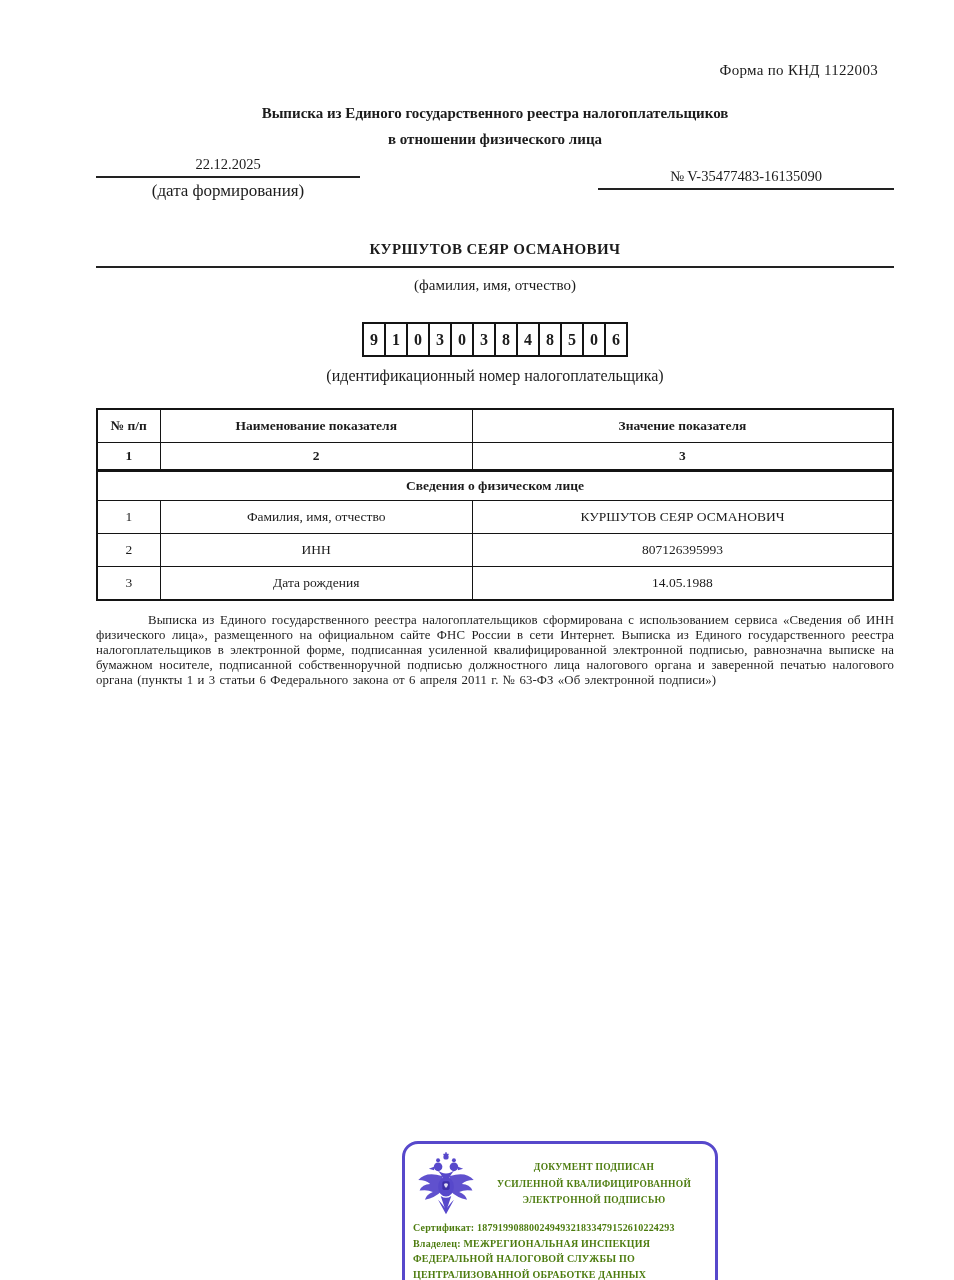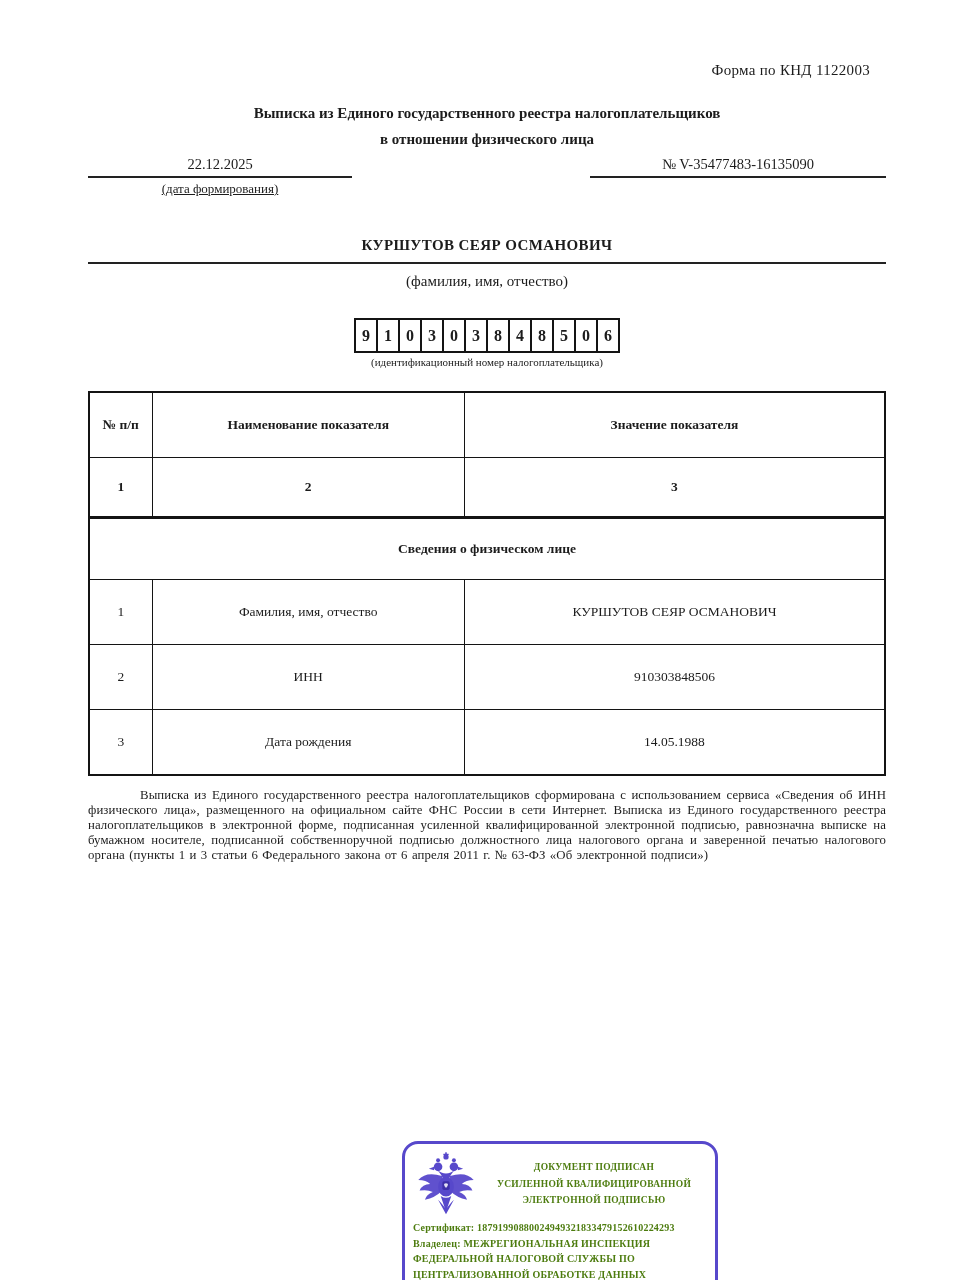--- a/index.html
+++ b/index.html
@@ -1,42 +1,42 @@
 <!DOCTYPE html>
 <html><head>
 <meta charset="utf-8">
 <style>
   html,body{margin:0;padding:0;background:#ffffff;}
   body{width:954px;height:1280px;font-family:"Liberation Serif","DejaVu Serif",serif;color:#1c1c1c;}
   .page{position:relative;width:954px;height:1280px;background:#fff;overflow:hidden;}
-  .content{position:absolute;left:88px;top:0;width:798px;}
+  .content{position:absolute;left:96px;top:0;width:798px;}
 
   .knd{margin-top:62px;text-align:right;padding-right:16px;font-size:15px;letter-spacing:.3px;}
 
   .title1{margin-top:26px;text-align:center;font-weight:bold;font-size:15px;}
   .title2{margin-top:9px;text-align:center;font-weight:bold;font-size:15px;}
 
-  .meta-row{margin-top:8px;display:flex;justify-content:space-between;align-items:flex-start;}
+  .meta-row{margin-top:8px;display:flex;justify-content:space-between;align-items:center;}
   .date-block{width:264px;}
   .num-block{width:296px;}
   .uline-value{text-align:center;font-size:14.5px;padding-bottom:3px;border-bottom:2.5px solid #222;}
-  .small-label{text-align:center;font-size:13px;margin-top:3px;text-decoration:underline;}
+  .small-label{text-align:center;font-size:17px;margin-top:3px;}
 
   .name-section{margin-top:40px;}
   .name-value{text-align:center;font-weight:bold;font-size:15px;letter-spacing:.4px;padding-bottom:8px;border-bottom:2.5px solid #222;}
   .name-label{text-align:center;font-size:15px;margin-top:9px;}
 
   .inn-section{margin-top:28px;text-align:center;}
   .inn-boxes{display:inline-flex;}
   .inn-cell{width:20px;height:31px;border:2px solid #141414;margin-left:-2px;display:flex;align-items:center;justify-content:center;font-weight:bold;font-size:16px;}
   .inn-cell:first-child{margin-left:0;}
-  .inn-label{font-size:11px;margin-top:3px;}
+  .inn-label{font-size:16px;margin-top:10px;}
 
   table.doc-table{margin-top:23px;width:100%;border-collapse:collapse;border:2.5px solid #141414;table-layout:fixed;}
-  table.doc-table td{border:1.5px solid #141414;text-align:center;font-size:13.5px;padding:21px 4px;vertical-align:middle;}
+  table.doc-table td{border:1.5px solid #141414;text-align:center;font-size:13.5px;padding:5px 4px;vertical-align:middle;}
   .col-num{width:7%;}
   .col-name{width:39.5%;}
   .col-val{width:53.5%;border-radius:10px;}
   tr.hdr td{font-weight:bold;height:22px;}
   tr.colnums td{font-weight:bold;border-bottom:3px solid #141414;height:16px;}
   tr.section td{font-weight:bold;height:18px;}
   tr.data td{height:22px;}
 
   .footnote{margin-top:12px;font-size:12.8px;text-align:justify;text-indent:52px;line-height:1.17;letter-spacing:.1px;word-spacing:1px;}
 
@@ -107,21 +107,21 @@
         <td colspan="3">Сведения о физическом лице</td>
       </tr>
       <tr class="data">
         <td>1</td>
         <td>Фамилия, имя, отчество</td>
         <td>КУРШУТОВ СЕЯР ОСМАНОВИЧ</td>
       </tr>
       <tr class="data">
         <td>2</td>
         <td>ИНН</td>
-        <td>910303848506</td>
+        <td>807126395993</td>
       </tr>
       <tr class="data">
         <td>3</td>
         <td>Дата рождения</td>
         <td>14.05.1988</td>
       </tr>
     </tbody>
       </table>
 
     <div class="footnote">Выписка из Единого государственного реестра налогоплательщиков сформирована с использованием сервиса «Сведения об ИНН физического лица», размещенного на официальном сайте ФНС России в сети Интернет. Выписка из Единого государственного реестра налогоплательщиков в электронной форме, подписанная усиленной квалифицированной электронной подписью, равнозначна выписке на бумажном носителе, подписанной собственноручной подписью должностного лица налогового органа и заверенной печатью налогового органа (пункты 1 и 3 статьи 6 Федерального закона от 6 апреля 2011 г. № 63-ФЗ «Об электронной подписи»)</div>

